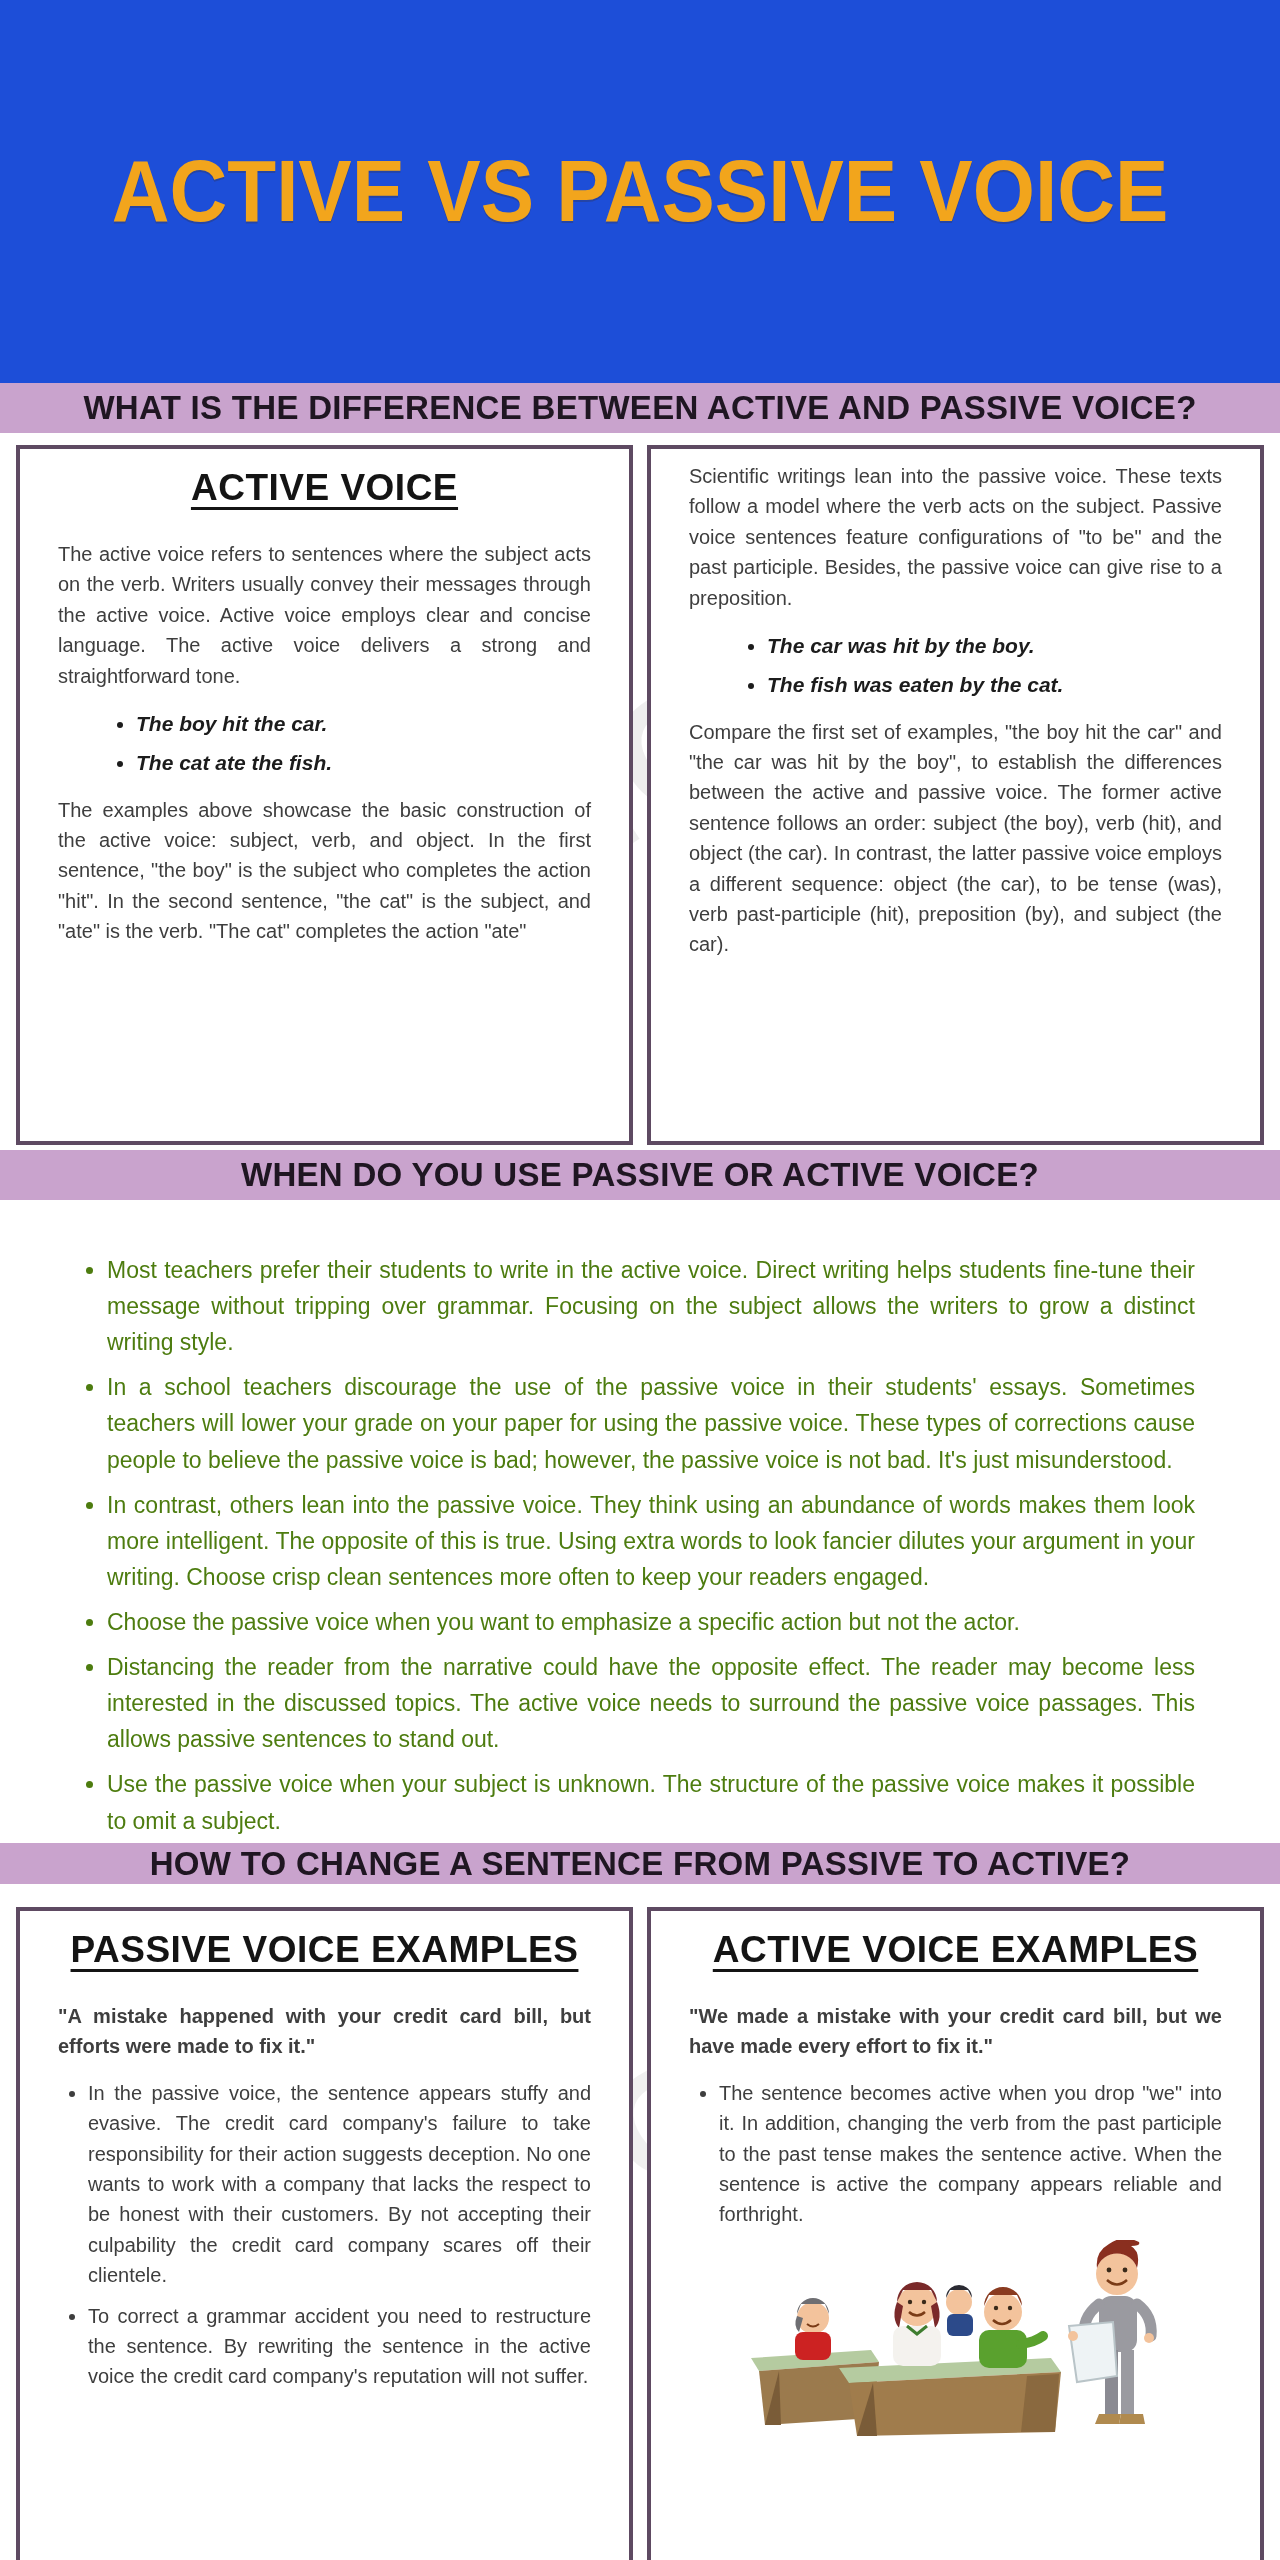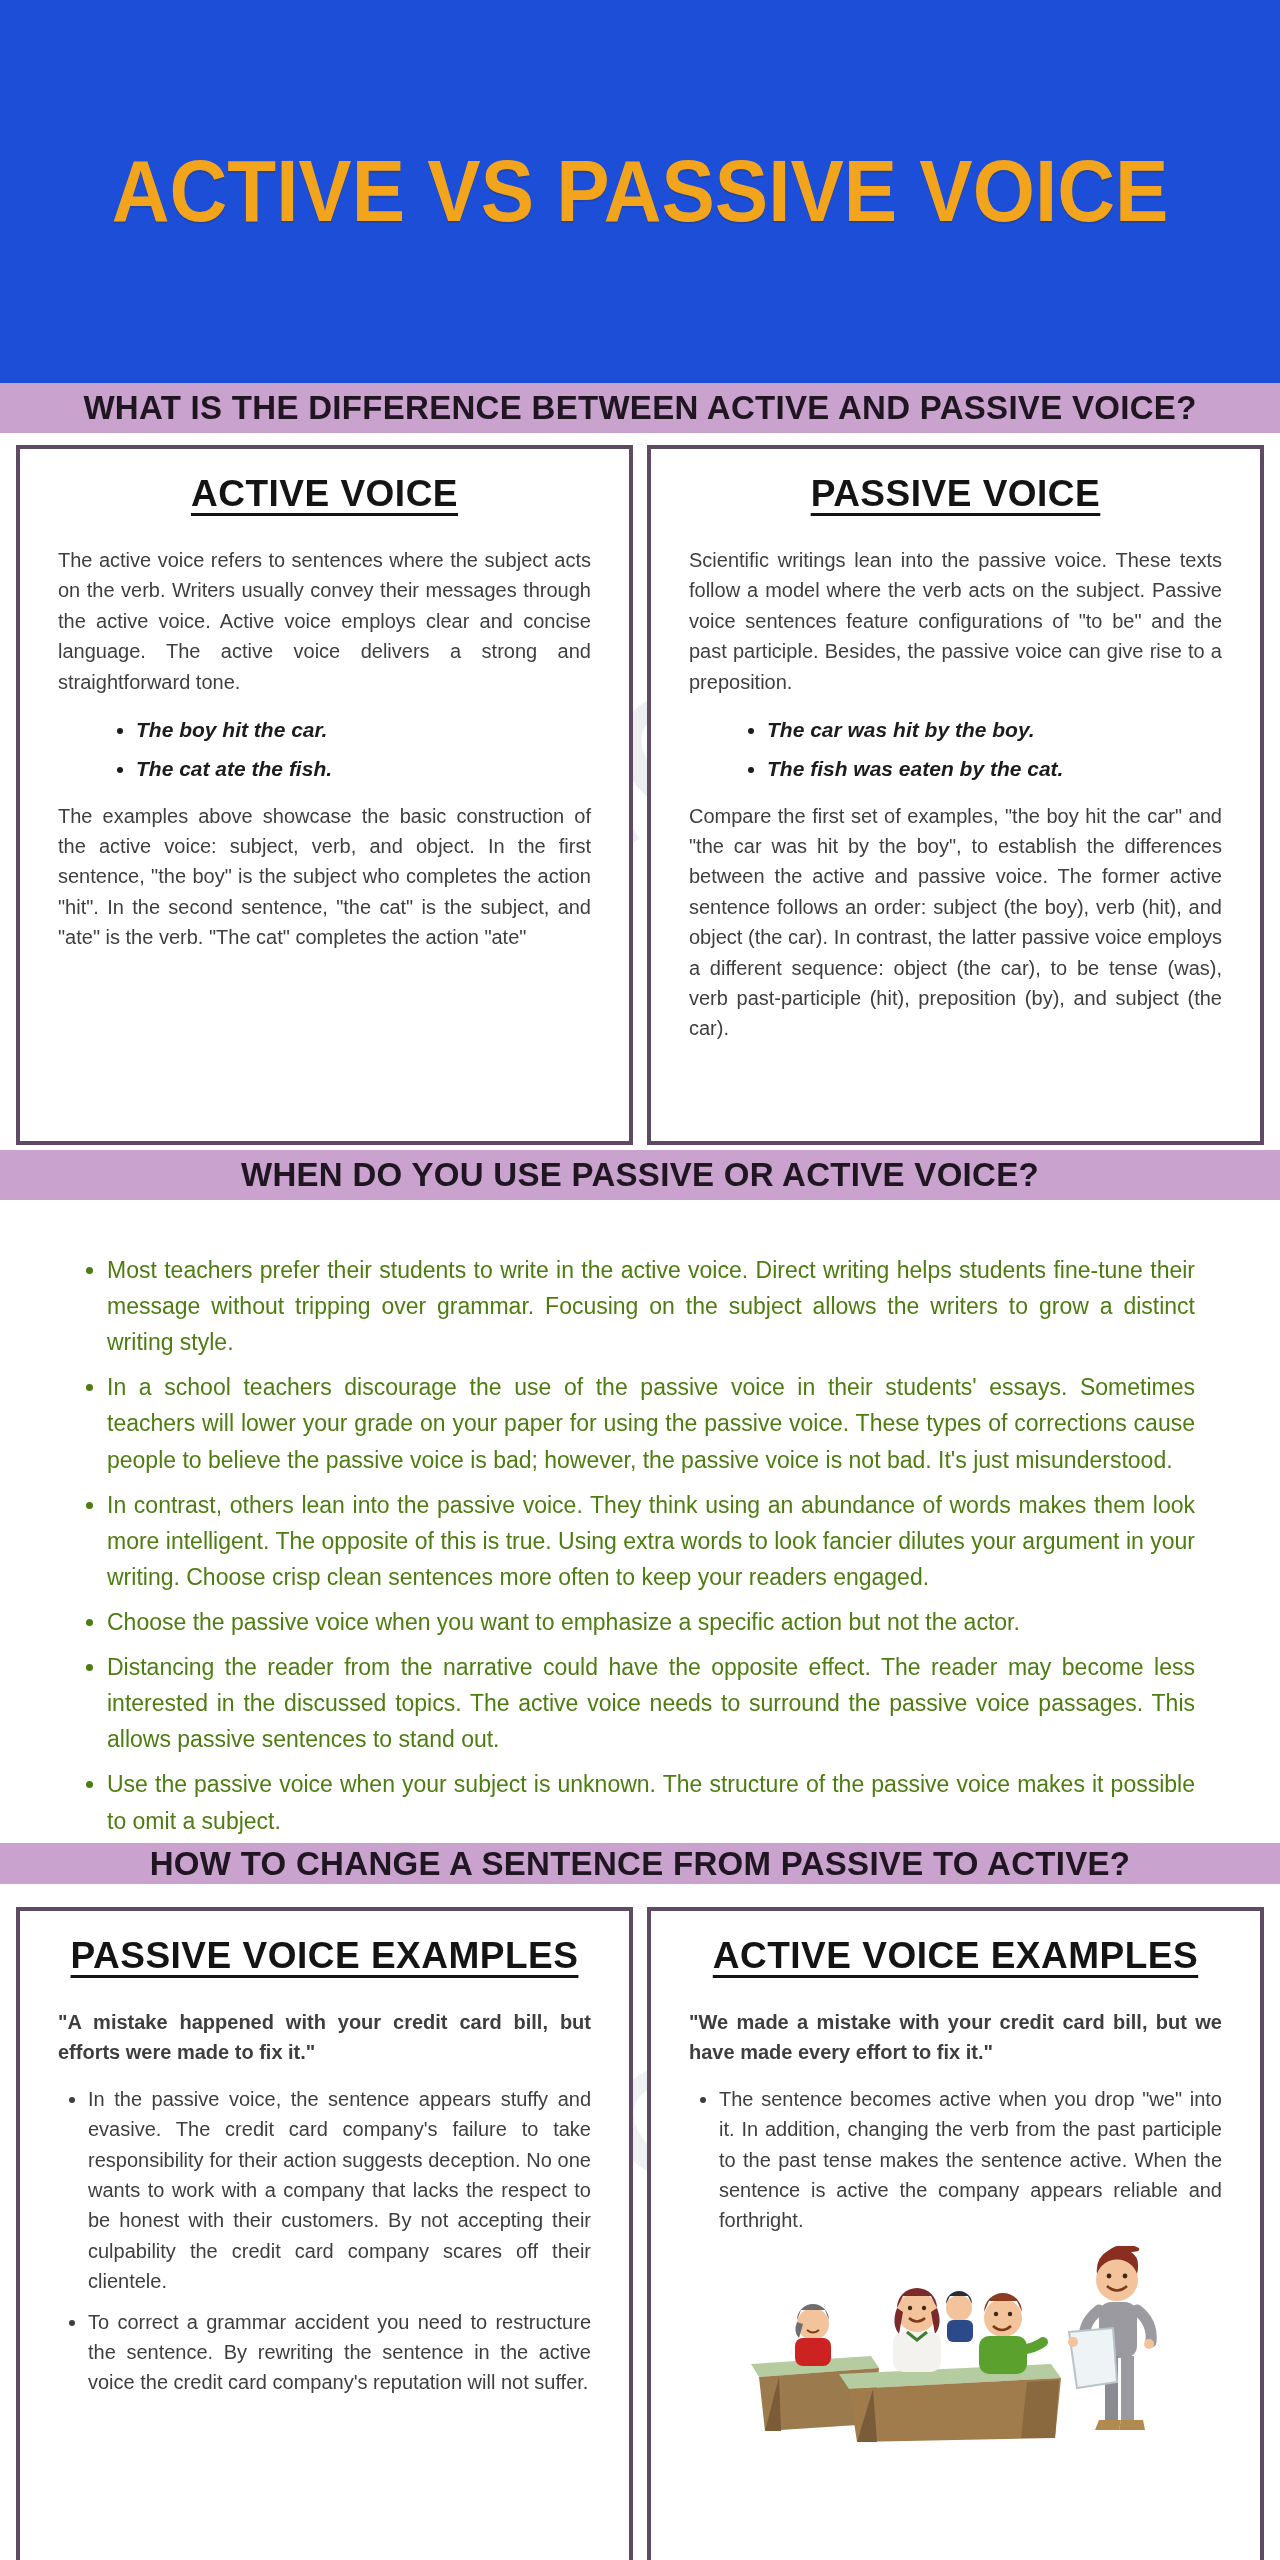--- a/index.html
+++ b/index.html
@@ -30,21 +30,21 @@
   .banner.tall{height:41px;}
   
   .boxes-wrap{
     background:#fff;box-sizing:border-box;position:relative;overflow:hidden;
     display:flex;gap:14px;padding:12px 16px 5px;
   }
   .boxes-wrap.top{height:717px;}
   .boxes-wrap.bottom{height:738px;padding-top:23px;}
   .box{
     flex:1;background:#fff;border:4px solid #5e4a62;
-    box-sizing:border-box;padding:18px 38px 14px;
+    box-sizing:border-box;padding:12px 38px 14px;
     position:relative;z-index:1;overflow:hidden;
   }
   .box-heading{
     text-align:center;font-size:37px;font-weight:800;color:#141414;
     text-decoration:underline;text-decoration-thickness:3px;text-underline-offset:7px;
     margin:6px 0 30px;letter-spacing:.5px;
   }
   .box p{
     font-size:20px;line-height:1.52;color:#3e3e3e;
     text-align:justify;margin:0 0 16px;
@@ -120,21 +120,20 @@
     <div class="box-heading">ACTIVE VOICE</div>
     <p>The active voice refers to sentences where the subject acts on the verb. Writers usually convey their messages through the active voice. Active voice employs clear and concise language. The active voice delivers a strong and straightforward tone.</p>
     <ul class="examples">
         <li>The boy hit the car.</li>
         <li>The cat ate the fish.</li>
       </ul>
     <p>The examples above showcase the basic construction of the active voice: subject, verb, and object. In the first sentence, "the boy" is the subject who completes the action "hit". In the second sentence, "the cat" is the subject, and "ate" is the verb. "The cat" completes the action "ate"</p>
   </div>
 
   <div class="box">
-    <div class="box-heading">PASSIVE VOICE</div>
     <p>Scientific writings lean into the passive voice. These texts follow a model where the verb acts on the subject. Passive voice sentences feature configurations of "to be" and the past participle. Besides, the passive voice can give rise to a preposition.</p>
     <ul class="examples">
         <li>The car was hit by the boy.</li>
         <li>The fish was eaten by the cat.</li>
       </ul>
     <p>Compare the first set of examples, "the boy hit the car" and "the car was hit by the boy", to establish the differences between the active and passive voice. The former active sentence follows an order: subject (the boy), verb (hit), and object (the car). In contrast, the latter passive voice employs a different sequence: object (the car), to be tense (was), verb past-participle (hit), preposition (by), and subject (the car).</p>
   </div>
 </div>
 
 <div class="banner">WHEN DO YOU USE PASSIVE OR ACTIVE VOICE?</div>

